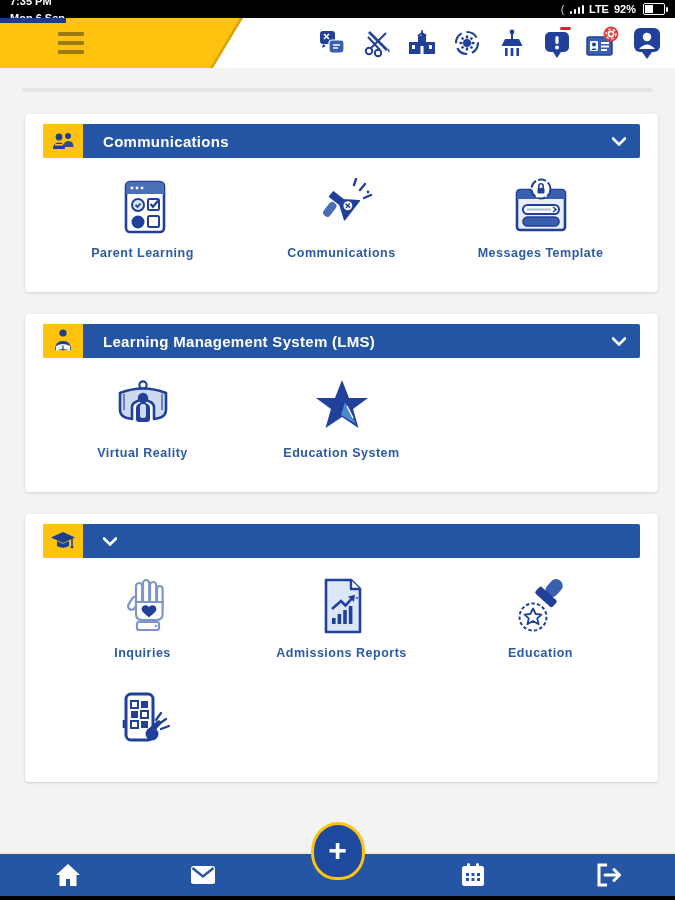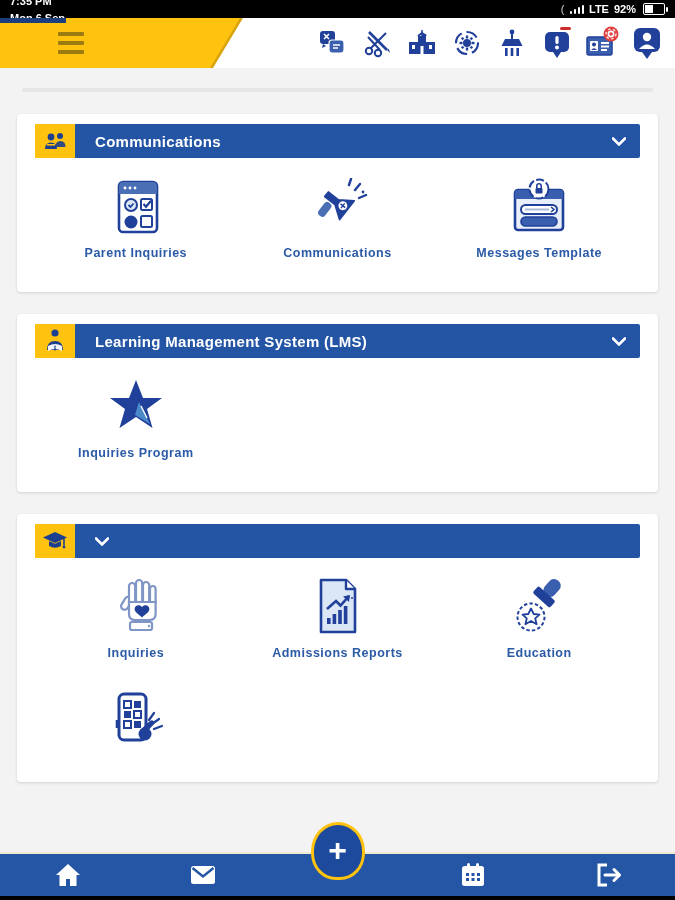--- a/index.html
+++ b/index.html
@@ -29,21 +29,21 @@
     clip-path:polygon(0 0,100% 0,calc(100% - 30px) 100%,0 100%);}
   .appbar .navy-strip{position:absolute;top:0;left:0;width:66px;height:5px;background:#1b3f7e;}
   .hamburger{position:absolute;top:14px;left:58px;width:26px;height:22px;display:flex;flex-direction:column;justify-content:space-between;cursor:pointer;}
   .hamburger i{display:block;height:4px;border-radius:1px;background:#9c7c10;}
   .appbar-actions{position:absolute;right:10px;top:0;height:50px;display:flex;align-items:center;gap:9px;}
   .abtn{width:36px;height:36px;display:flex;align-items:center;justify-content:center;cursor:pointer;}
   
   .content{position:absolute;top:68px;left:0;width:675px;bottom:48px;background:#f3f3f4;overflow:hidden;}
   .divider{height:4px;background:#e6e6e7;border-radius:2px;margin:20px 22px 0 22px;}
   .card{background:#fff;border-radius:4px;box-shadow:0 1px 3px rgba(0,0,0,.15);
-    margin:22px 17px 0 17px;padding:10px 18px 32px 18px;}
+    margin:22px 17px 0 25px;padding:10px 18px 32px 18px;}
   .sec-head{display:flex;height:34px;cursor:pointer;}
   .sec-ico{width:40px;height:34px;background:#ffc20e;display:flex;align-items:center;justify-content:center;flex:0 0 auto;}
   .sec-bar{flex:1;background:#2355a4;display:flex;align-items:center;padding:0 14px 0 20px;border-radius:0 2px 2px 0;}
   .sec-title{color:#fff;font-size:15px;font-weight:700;letter-spacing:.3px;flex:1;}
   .chev{color:#fff;display:flex;align-items:center;}
   .grid{display:grid;grid-template-columns:repeat(3,1fr);row-gap:28px;padding-top:16px;}
   .tile{display:flex;flex-direction:column;align-items:center;gap:10px;cursor:pointer;}
   .tile-ico{height:62px;display:flex;align-items:flex-end;justify-content:center;}
   .tile-label{color:#2b5aa7;font-size:12.5px;font-weight:700;letter-spacing:.5px;text-align:center;}
   
@@ -210,21 +210,21 @@
               <circle cx="24" cy="10" r="1.4" fill="#fff"></circle>
               <circle cx="29" cy="10" r="1.4" fill="#fff"></circle>
             <circle cx="25" cy="27" r="6" fill="#dbe6f6" stroke="#21409a" stroke-width="2"></circle>
             <path d="M22.5 27 l2 2 l3 -3.5" stroke="#21409a" stroke-width="1.8" fill="none"></path>
             <rect x="35" y="21" width="11" height="11" rx="1.5" fill="#fff" stroke="#21409a" stroke-width="2"></rect>
             <path d="M37.5 26 l2.5 2.8 l5 -6" stroke="#21409a" stroke-width="2.2" fill="none"></path>
             <circle cx="25" cy="44" r="6.5" fill="#21409a"></circle>
             <rect x="35" y="38" width="11" height="11" rx="1.5" fill="#fff" stroke="#21409a" stroke-width="2"></rect>
           </svg>
         </div>
-        <div class="tile-label">Parent Inquiries</div>
+        <div class="tile-label">Parent Learning</div>
       </div>
       <div class="tile">
         <div class="tile-ico">
           <svg width="62" height="58" viewBox="0 0 62 58">
             <g transform="rotate(38 30 30)">
               <path d="M14 22 h13 l13 -9 v24 l-13 -9 h-13 z" fill="#21409a" stroke="#21409a" stroke-width="1.5" stroke-linejoin="round"></path>
               <circle cx="34" cy="24" r="4.4" fill="#fff"></circle>
               <path d="M34 21 v6 m-3 -3 h6" stroke="#21409a" stroke-width="1.4"></path>
               <rect x="18" y="30" width="8" height="16" rx="3.5" fill="#4a6fb5"></rect>
             </g>
@@ -268,27 +268,40 @@
         <span class="chev">
           <svg width="14" height="9" viewBox="0 0 14 9">
               <path d="M1 1.5 L7 7.5 L13 1.5" stroke="#fff" stroke-width="2.6" fill="none" stroke-linecap="round"></path>
             </svg>
         </span>
       </div>
     </div>
     <div class="grid">
       <div class="tile">
         <div class="tile-ico">
+          <svg width="66" height="60" viewBox="0 0 66 60">
+            <circle cx="33" cy="9" r="3.6" fill="#fff" stroke="#21409a" stroke-width="2.2"></circle>
+            <path d="M10 17 q23 -9 46 0 v17 q0 6 -7 8 l-5 1 v-12 a11 7 0 0 0 -22 0 v12 l-5 -1 q-7 -2 -7 -8 z" fill="#cdd9ef" stroke="#21409a" stroke-width="2.6" stroke-linejoin="round"></path>
+            <path d="M14 18 v16 M52 18 v16" stroke="#21409a" stroke-width="2" opacity=".55"></path>
+            <circle cx="33" cy="22" r="5.2" fill="#21409a"></circle>
+            <path d="M26 43 v-11 a7 5.5 0 0 1 14 0 v11 q0 3 -3 3 h-8 q-3 0 -3 -3 z" fill="#21409a"></path>
+            <rect x="30" y="28" width="6" height="14" rx="2.5" fill="#cdd9ef"></rect>
+          </svg>
+        </div>
+        <div class="tile-label">Virtual Reality</div>
+      </div>
+      <div class="tile">
+        <div class="tile-ico">
           <svg width="62" height="60" viewBox="0 0 62 60">
             <polygon points="31,4 38,22 57,22 42,33 47.5,52 31,41 14.5,52 20,33 5,22 24,22" fill="#21409a"></polygon>
             <path d="M34 26 l11 22 l-15 -9 z" fill="#4a8ac9"></path>
             <path d="M36 30 l6 12" stroke="#fff" stroke-width="1.4"></path>
           </svg>
         </div>
-        <div class="tile-label">Inquiries Program</div>
+        <div class="tile-label">Education System</div>
       </div>
     </div>
   </div>
 
   <div class="card">
     <div class="sec-head">
       <div class="sec-ico">
         <svg width="26" height="24" viewBox="0 0 26 24" fill="#1c3f8f">
           <polygon points="13,3 25,8.5 13,14 1,8.5"></polygon>
           <path d="M7 12 v5 q6 3.5 12 0 v-5 l-6 2.7 z"></path>

